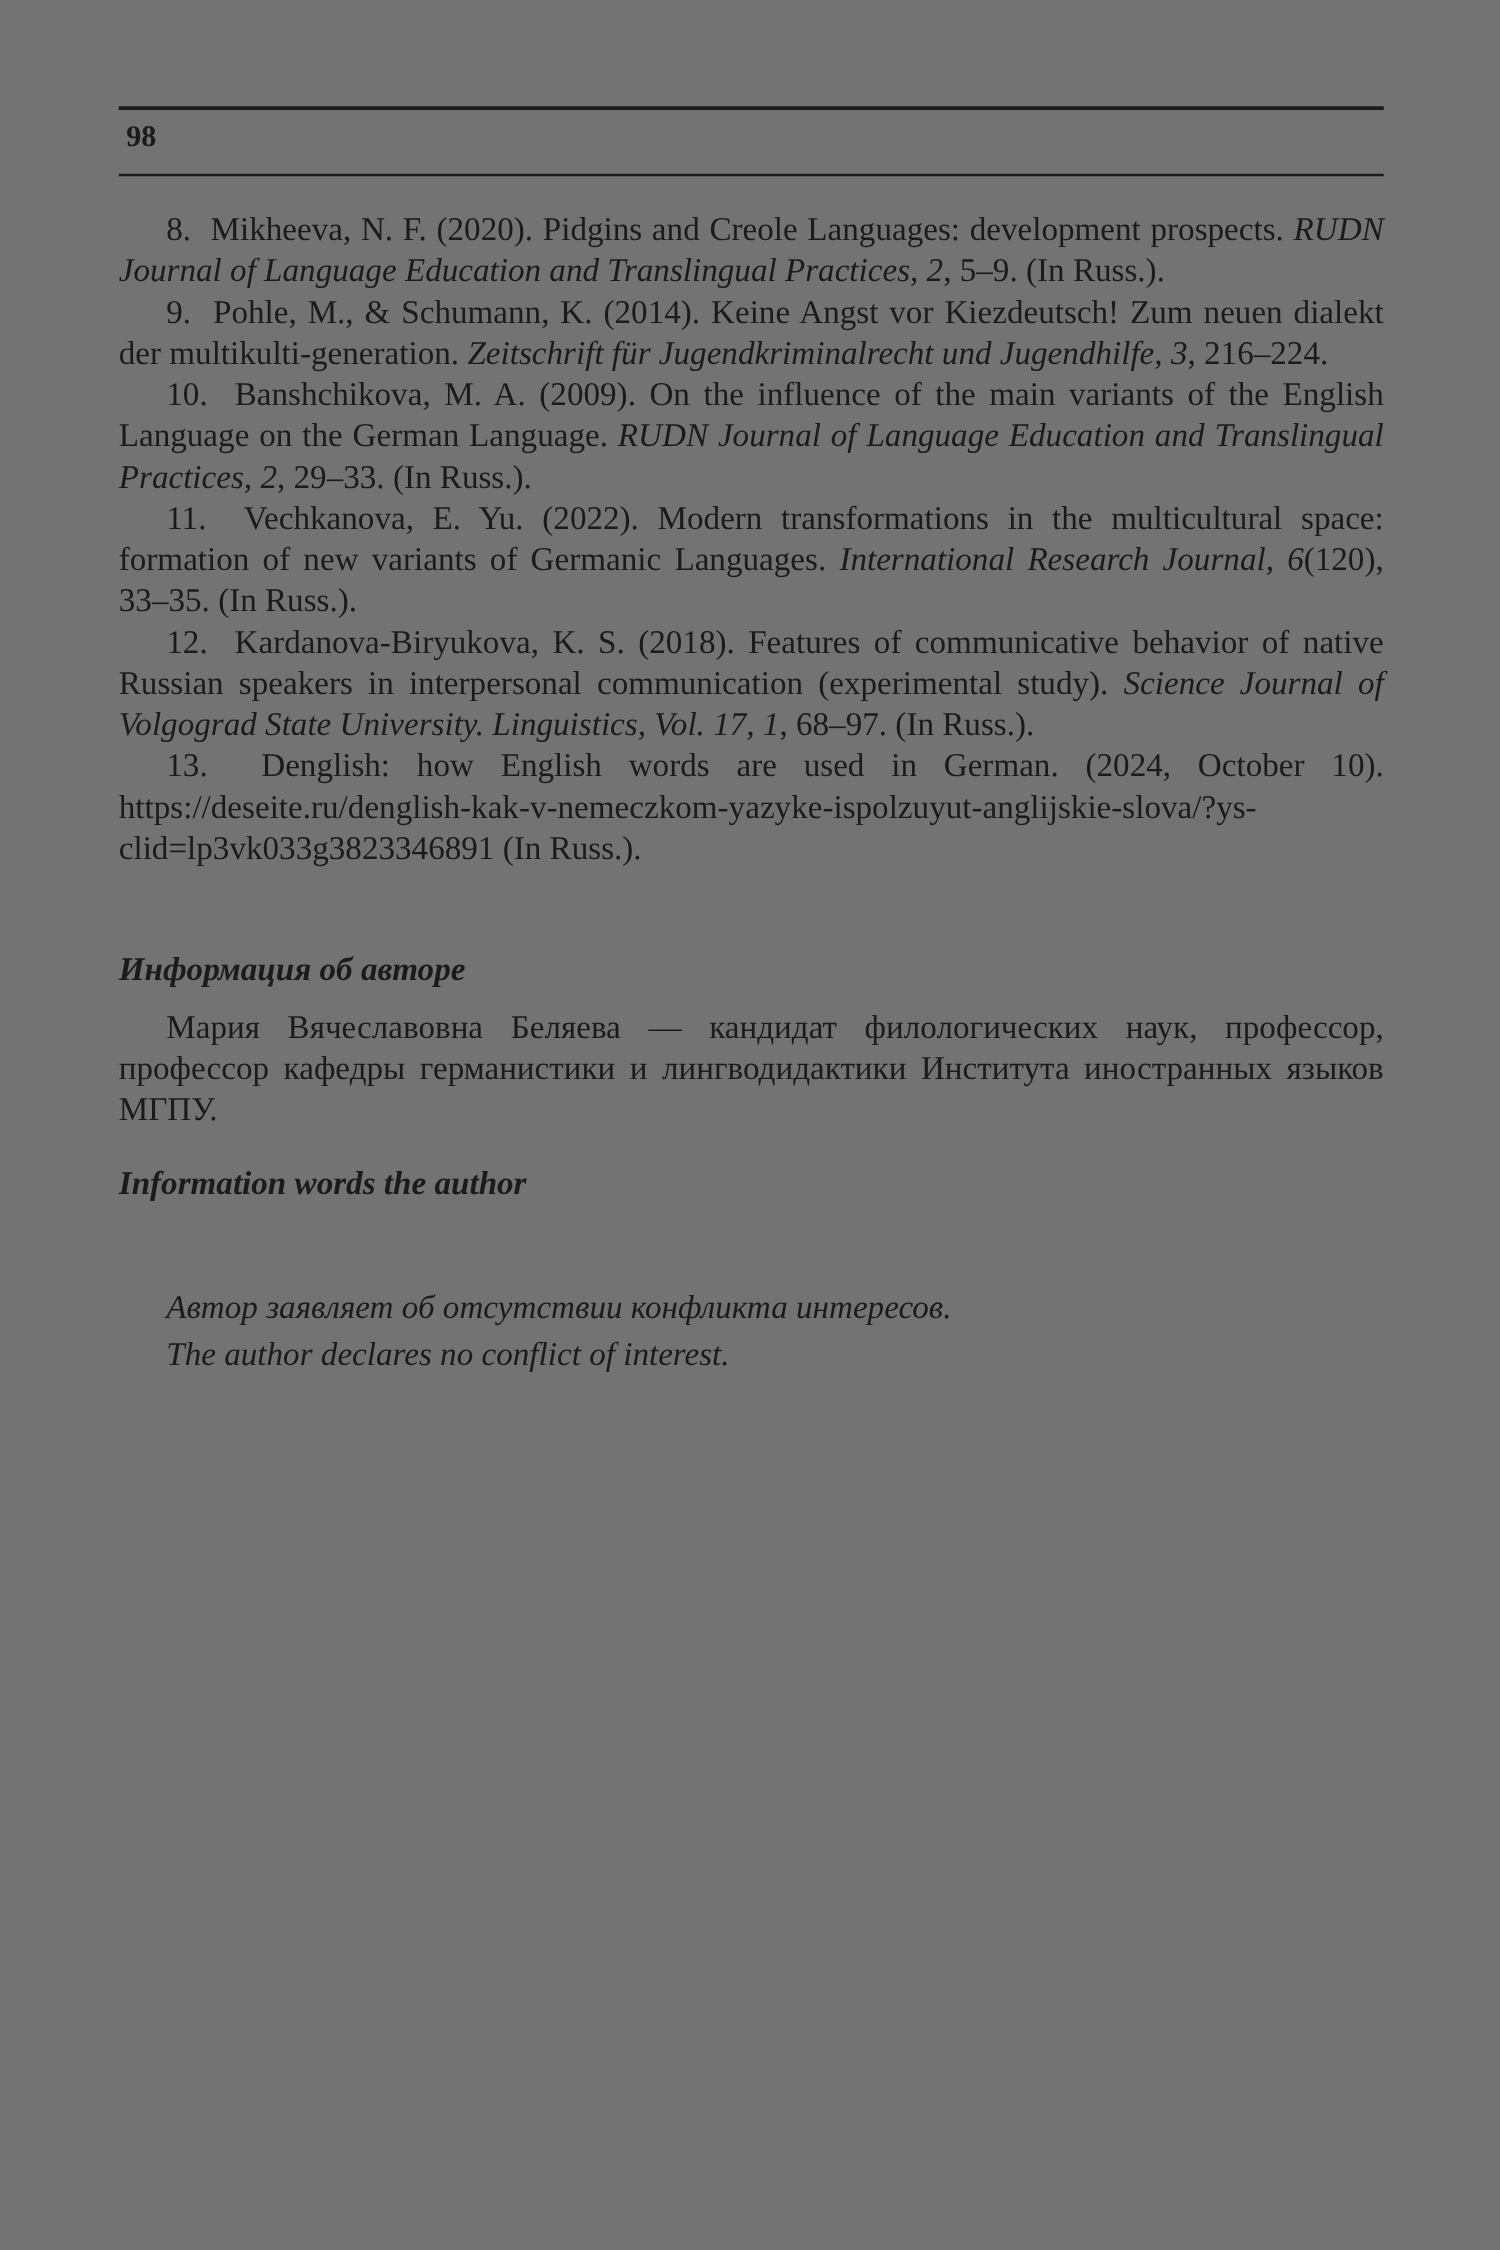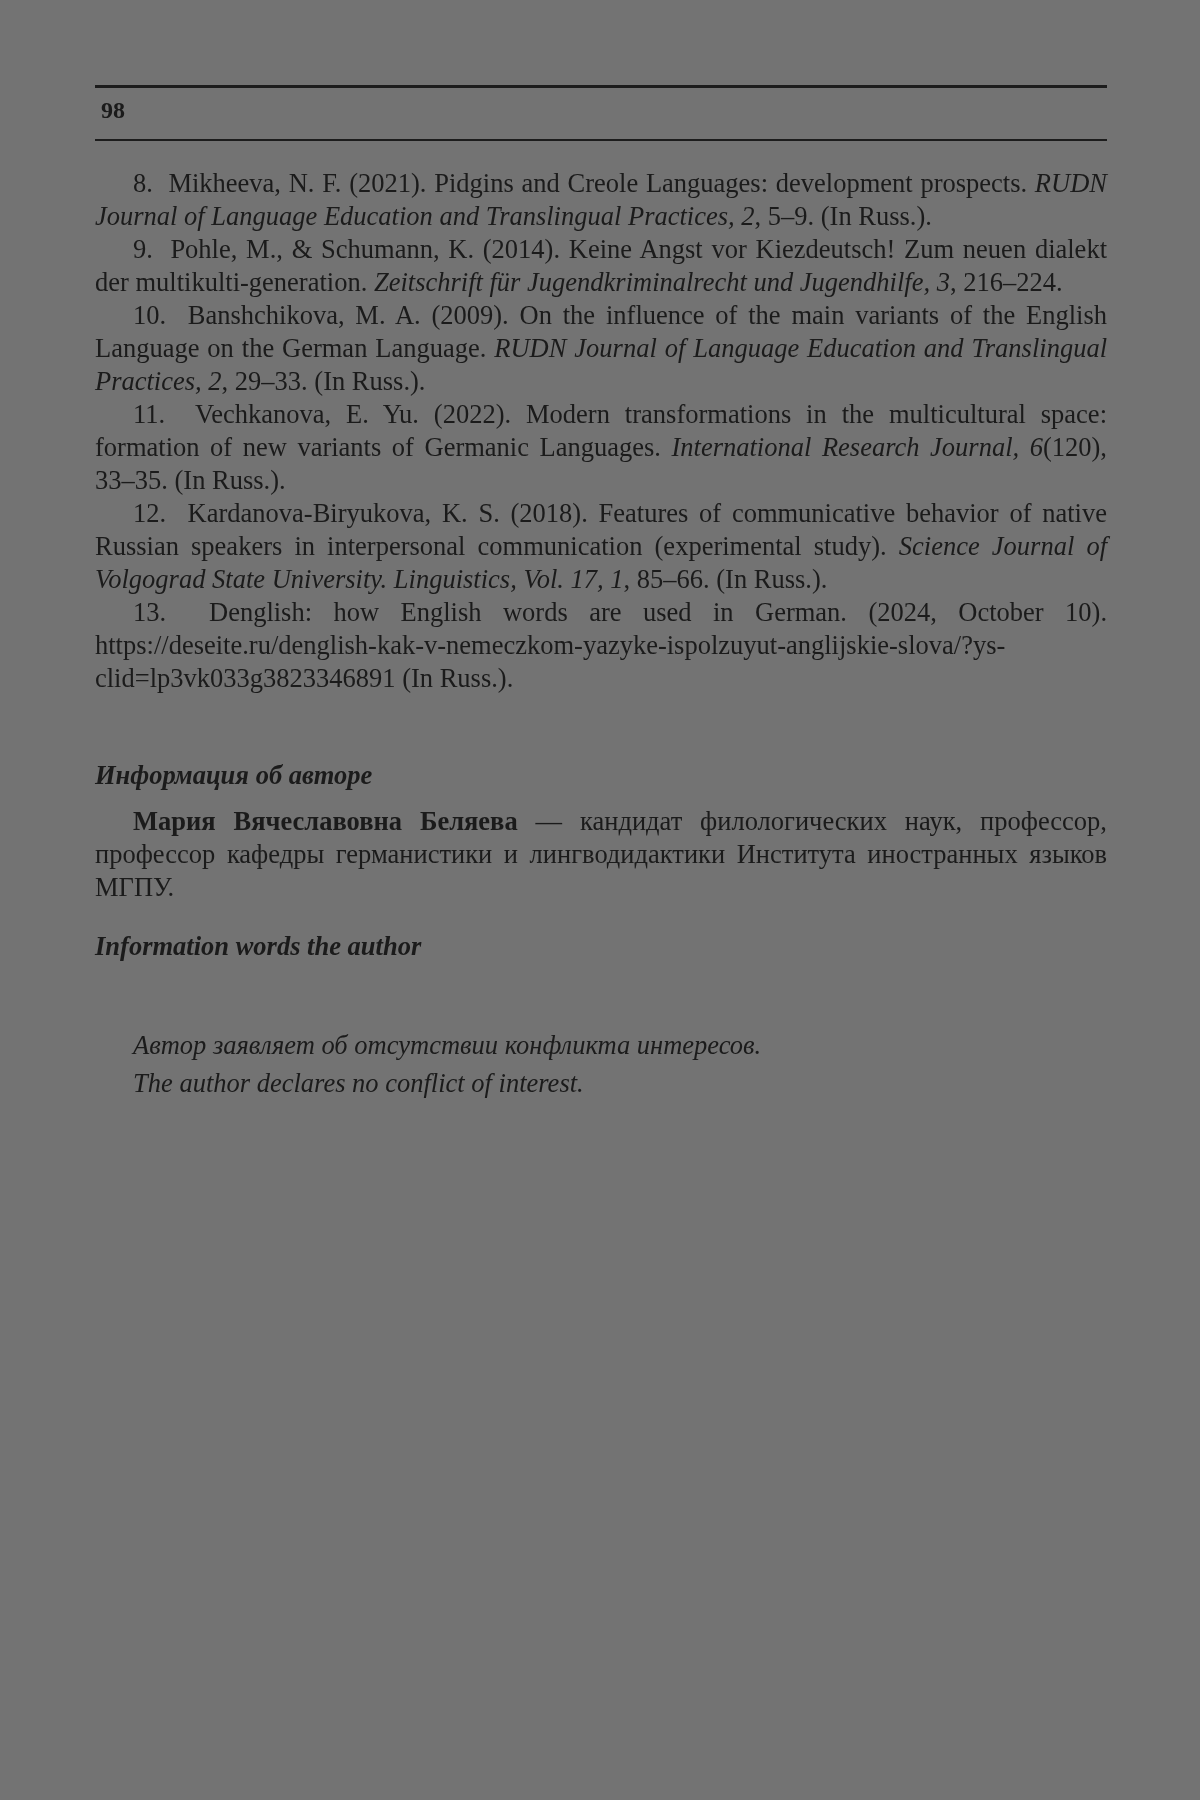--- a/index.html
+++ b/index.html
@@ -27,21 +27,21 @@
 
   
   .section-heading{
     margin:64px 0 13px 0;
     font-size:26.5px;line-height:33px;
     font-weight:bold;font-style:italic;
     text-align:left;
   }
   .section-heading.en{margin-top:26px;}
   .author-para{margin:0;font-size:26.5px;line-height:33px;text-align:justify;text-indent:38px;}
-  .author-para b{font-weight:bold;}
+  .author-para b{font-weight:normal;}
 
   
   .conflict{margin:0;font-size:26.5px;line-height:33px;font-style:italic;text-indent:38px;}
   .conflict.ru{margin-top:66px;}
   .conflict.en{margin-top:5px;}
 </style>
 </head>
 <body>
 
 <div class="page">
@@ -49,25 +49,25 @@
 
     <div class="rule-top"></div>
 
     <div class="header-row">
       <span class="page-num">98</span>
     </div>
 
     <div class="rule-bottom"></div>
 
     <div class="refs">
-        <p class="ref"><span>8.&nbsp;&nbsp;</span><span>Mikheeva, N. F. (2021). Pidgins and Creole Languages: development prospects. </span><i>RUDN Journal of Language Education and Translingual Practices, 2</i><span>, 5–9. (In Russ.).</span></p>
+        <p class="ref"><span>8.&nbsp;&nbsp;</span><span>Mikheeva, N. F. (2020). Pidgins and Creole Languages: development prospects. </span><i>RUDN Journal of Language Education and Translingual Practices, 2</i><span>, 5–9. (In Russ.).</span></p>
         <p class="ref"><span>9.&nbsp;&nbsp;</span><span>Pohle, M., &amp; Schumann, K. (2014). Keine Angst vor Kiezdeutsch! Zum neuen dialekt der multikulti-generation. </span><i>Zeitschrift für Jugendkriminalrecht und Jugendhilfe, 3</i><span>, 216–224.</span></p>
         <p class="ref"><span>10.&nbsp;&nbsp;</span><span>Banshchikova, M. A. (2009). On the influence of the main variants of the English Language on the German Language. </span><i>RUDN Journal of Language Education and Translingual Practices, 2</i><span>, 29–33. (In Russ.).</span></p>
         <p class="ref"><span>11.&nbsp;&nbsp;</span><span>Vechkanova, E. Yu. (2022). Modern transformations in the multicultural space: formation of new variants of Germanic Languages. </span><i>International Research Journal, 6</i><span>(120), 33–35. (In Russ.).</span></p>
-        <p class="ref"><span>12.&nbsp;&nbsp;</span><span>Kardanova-Biryukova, K. S. (2018). Features of communicative behavior of native Russian speakers in interpersonal communication (experimental study). </span><i>Science Journal of Volgograd State University. Linguistics, Vol. 17, 1</i><span>, 85–66. (In Russ.).</span></p>
+        <p class="ref"><span>12.&nbsp;&nbsp;</span><span>Kardanova-Biryukova, K. S. (2018). Features of communicative behavior of native Russian speakers in interpersonal communication (experimental study). </span><i>Science Journal of Volgograd State University. Linguistics, Vol. 17, 1</i><span>, 68–97. (In Russ.).</span></p>
         <p class="ref"><span>13.&nbsp;&nbsp;</span><span>Denglish: how English words are used in German. (2024, October 10). https://deseite.ru/denglish-kak-v-nemeczkom-yazyke-ispolzuyut-anglijskie-slova/?ys-clid=lp3vk033g3823346891 (In Russ.).</span></p>
       </div>
 
     <h3 class="section-heading">Информация об авторе</h3>
 
     <p class="author-para"><b>Мария Вячеславовна Беляева</b><span> — кандидат филологических наук, профессор, профессор кафедры германистики и лингводидактики Института иностранных языков МГПУ.</span></p>
 
     <h3 class="section-heading en">Information words the author</h3>
 
 

